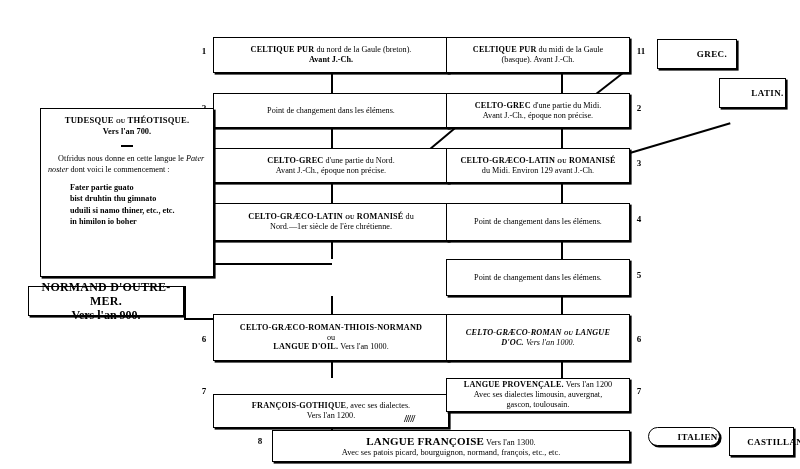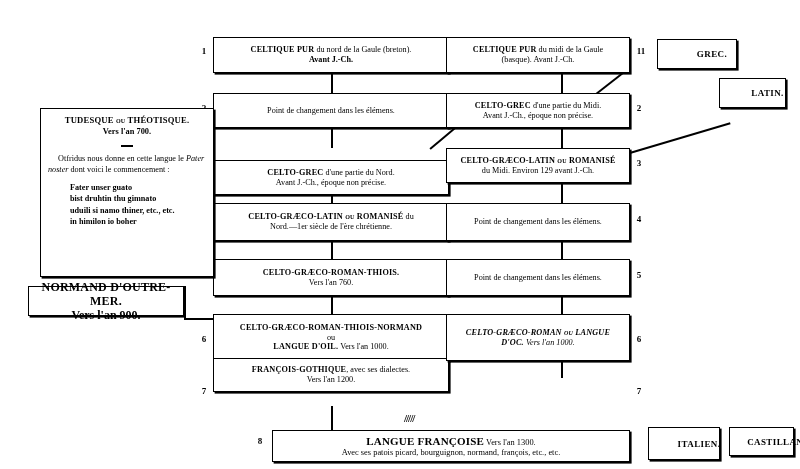--- a/index.html
+++ b/index.html
@@ -150,50 +150,44 @@
       <span class="bold">Avant J.-Ch.</span>
     </div>
   </div>
 
   <div class="bx" style="left:213px;top:93px;width:236px;height:35px;">
     <div class="inner">
       <span>Point de changement dans les élémens.</span>
     </div>
   </div>
 
-  <div class="bx" style="left:213px;top:160px;width:236px;height:35px;">
+  <div class="bx" style="left:213px;top:148px;width:236px;height:35px;">
     <div class="inner">
       <span class="sc">CELTO-GREC</span><span> d'une partie du Nord.</span><br>
       <span>Avant J.-Ch., époque non précise.</span>
     </div>
   </div>
 
   <div class="bx" style="left:213px;top:203px;width:236px;height:38px;">
     <div class="inner">
       <span class="sc">CELTO-GRÆCO-LATIN ou ROMANISÉ</span><span> du</span><br>
       <span>Nord.—1er siècle de l'ère chrétienne.</span>
     </div>
   </div>
 
-  <div class="bx" style="left:213px;top:259px;width:236px;height:37px;">
-    <div class="inner">
-      <span class="sc">CELTO-GRÆCO-ROMAN-THIOIS.</span><br>
-      <span>Vers l'an 760.</span>
-    </div>
-  </div>
 
   <div class="bx" style="left:213px;top:314px;width:236px;height:47px;">
     <div class="inner">
       <span class="sc">CELTO-GRÆCO-ROMAN-THIOIS-NORMAND</span><br>
       <span>ou</span><br>
       <span class="sc">LANGUE D'OIL.</span><span> Vers l'an 1000.</span>
     </div>
   </div>
 
-  <div class="bx" style="left:213px;top:358px;width:236px;height:34px;">
+  <div class="bx" style="left:213px;top:394px;width:236px;height:34px;">
     <div class="inner">
       <span class="sc">FRANÇOIS-GOTHIQUE</span><span>, avec ses dialectes.</span><br>
       <span>Vers l'an 1200.</span>
     </div>
   </div>
 
   <div class="bx" style="left:446px;top:37px;width:184px;height:36px;">
     <div class="inner">
       <span class="sc">CELTIQUE PUR</span><span> du midi de la Gaule</span><br>
       <span>(basque). Avant J.-Ch.</span>
@@ -226,61 +220,68 @@
     </div>
   </div>
 
   <div class="bx" style="left:446px;top:314px;width:184px;height:47px;font-style:italic;">
     <div class="inner">
       <span class="sc">CELTO-GRÆCO-ROMAN ou LANGUE</span><br>
       <span class="sc">D'OC.</span><span>  Vers l'an 1000.</span>
     </div>
   </div>
 
+  <div class="bx" style="left:446px;top:378px;width:184px;height:34px;">
+    <div class="inner">
+      <span class="sc">LANGUE PROVENÇALE.</span><span> Vers l'an 1200</span><br>
+      <span>Avec ses dialectes limousin, auvergnat,</span><br>
+      <span>gascon, toulousain.</span>
+    </div>
+  </div>
 
   <div class="num" style="left:253px;top:436px;">8</div>
   <div class="bx" style="left:272px;top:430px;width:358px;height:32px;font-size:8.4px;">
     <div class="inner">
       <span class="sc" style="font-size:11px;">LANGUE FRANÇOISE</span><span>   Vers l'an 1300.</span><br>
       <span>Avec ses patois picard, bourguignon, normand, françois, etc., etc.</span>
     </div>
   </div>
 
   <div class="hatch" style="left:404px;top:412px;">/////</div>
 
   <div class="num" style="left:636px;top:46px;">1</div>
   <div class="smallbox" style="left:657px;top:39px;width:80px;height:30px;">
     <span>GREC.</span>
   </div>
 
   <div class="smallbox" style="left:719px;top:78px;width:67px;height:30px;">
     <span>LATIN.</span>
   </div>
 
-  <div class="smallbox" style="left:648px;top:427px;width:72px;height:33px;">
+  <div class="smallbox" style="left:648px;top:427px;width:72px;height:19px;border-radius:14px;">
     <span>ITALIEN.</span>
   </div>
 
   <div class="smallbox" style="left:729px;top:427px;width:65px;height:29px;">
     <span>CASTILLAN.</span>
   </div>
 
   <div class="bx" style="left:28px;top:286px;width:156px;height:30px;font-size:12px;">
     <div class="inner">
       <span class="sc">NORMAND D'OUTRE-MER.</span><br>
       <span class="bold">Vers l'an 900.</span>
     </div>
   </div>
 
   <div class="panel" style="left:10px;top:108px;width:174px;height:169px;margin-left:30px;">
     <div class="ptitle">TUDESQUE ou THÉOTISQUE.</div>
     <div class="pdate">Vers l'an 700.</div>
     <div class="rule"></div>
     <div class="pbody"><span>Otfridus nous donne en cette langue le </span><span class="ital">Pater noster</span><span> dont voici le commencement :</span></div>
     <div class="verse">
-      <div>Fater unser guato</div>
+      <div>Fater partie guato</div>
       <div>bist druhtin thu gimnato</div>
       <div>uduili si namo thiner, etc., etc.</div>
       <div>in himilon io boher</div>
     </div>
   </div>
 
 </div>
 
 </body></html>

